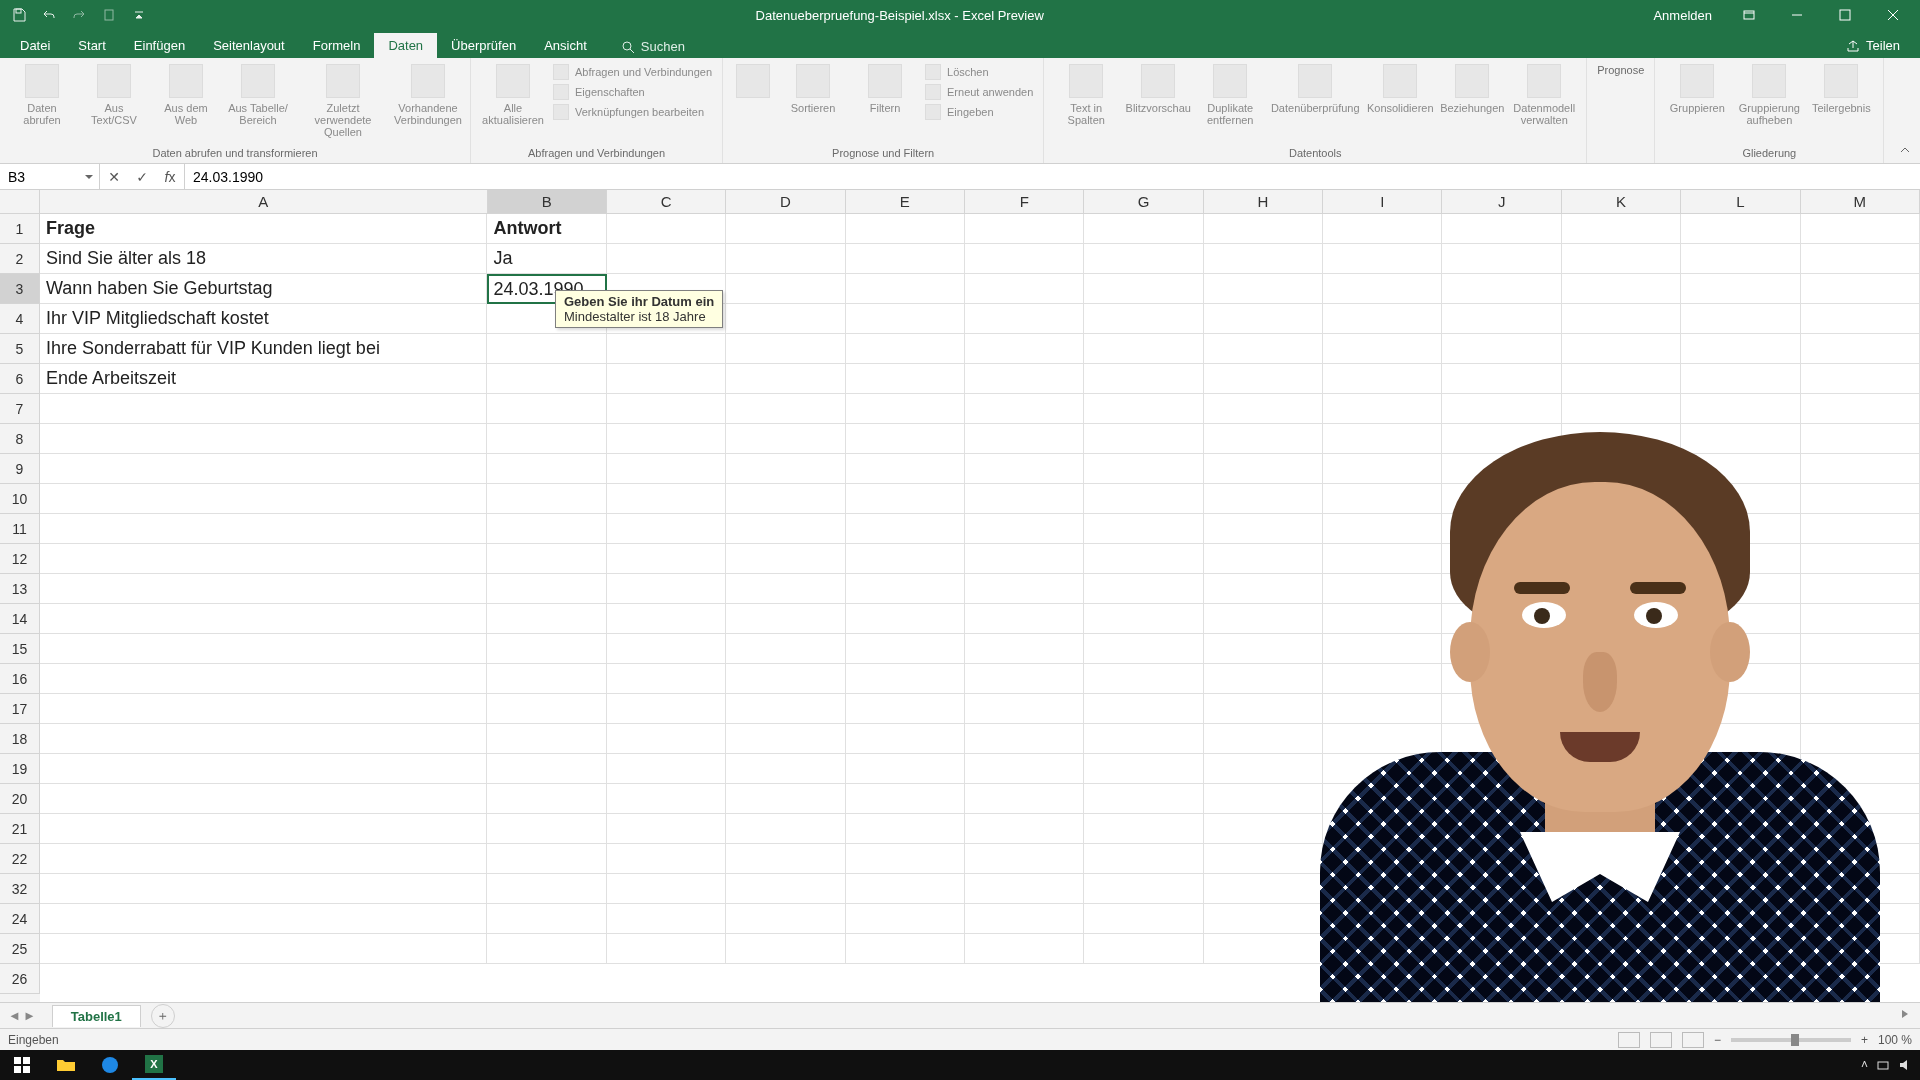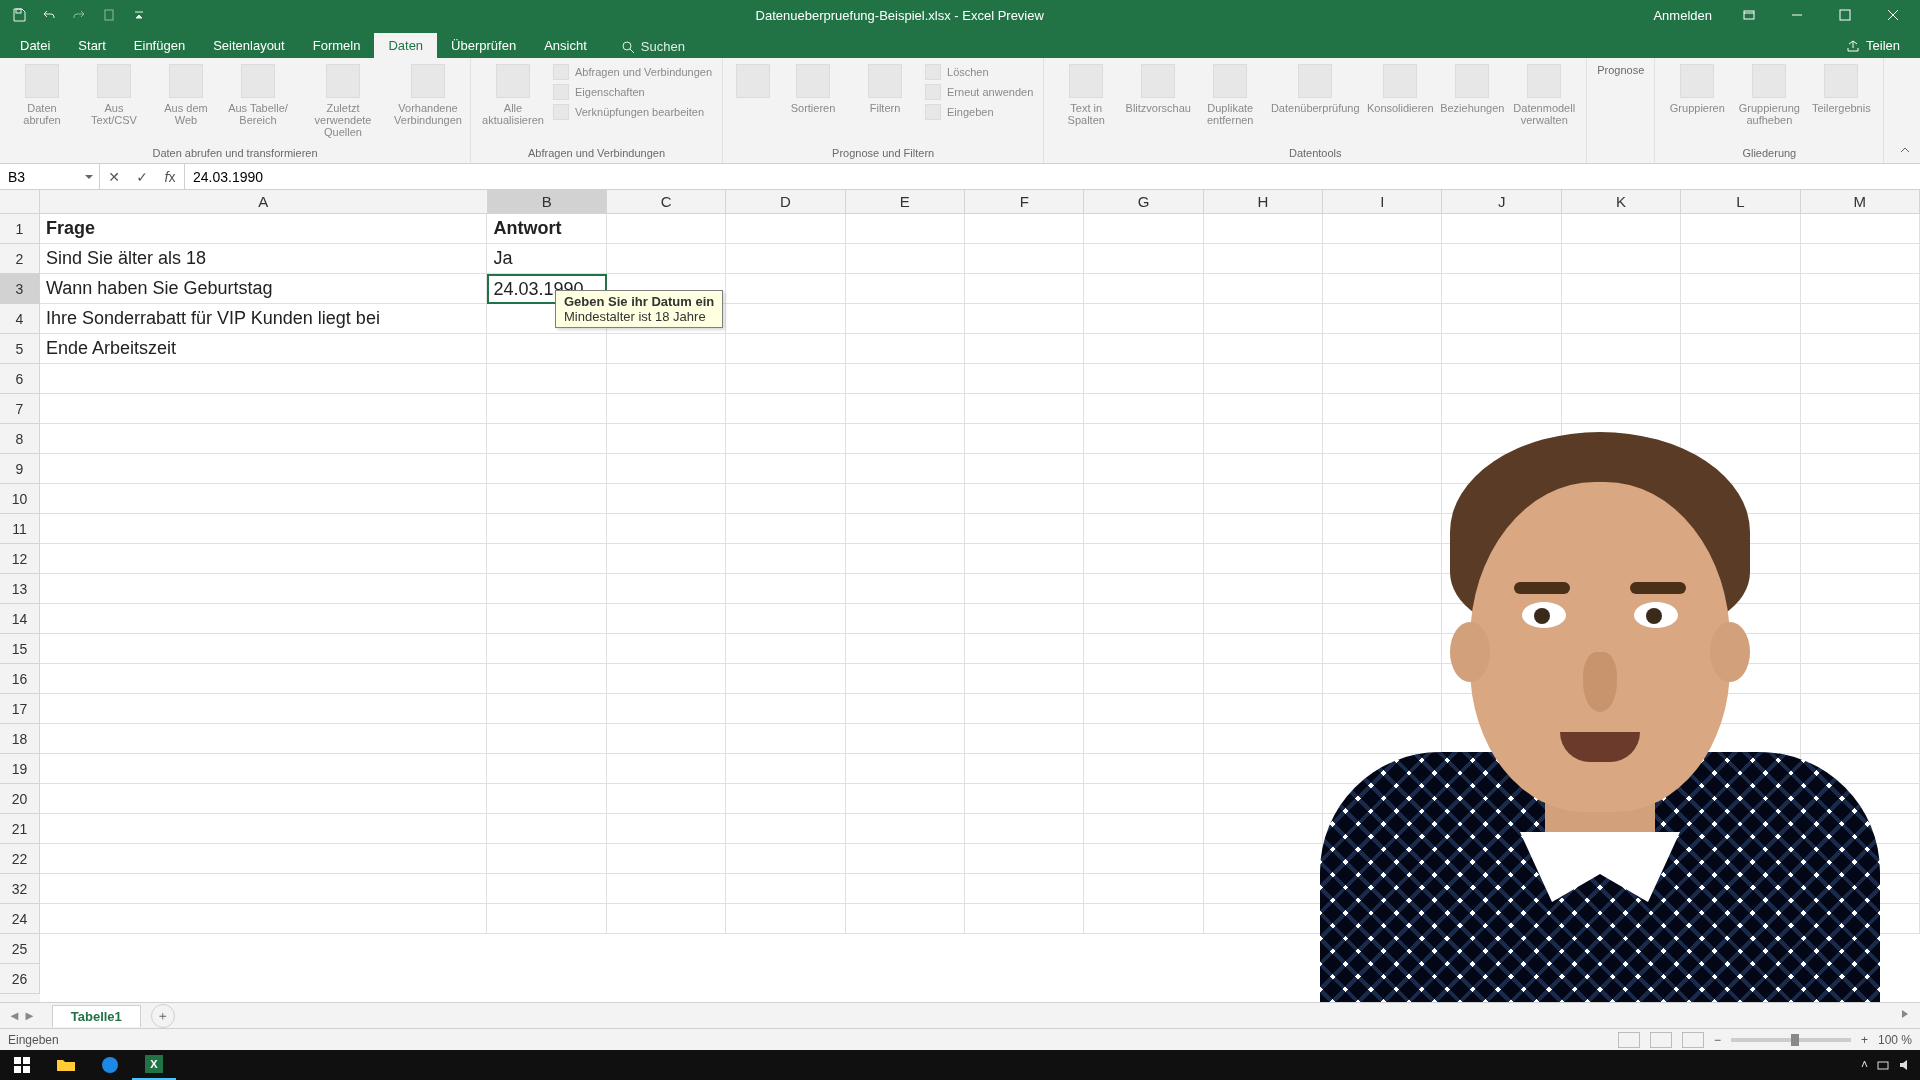--- a/index.html
+++ b/index.html
@@ -438,20 +438,35 @@
         <div class="cell" style="width: 120px;"></div>
         <div class="cell" style="width: 120px;"></div>
         <div class="cell" style="width: 120px;"></div>
         <div class="cell" style="width: 120px;"></div>
         <div class="cell" style="width: 120px;"></div>
         <div class="cell" style="width: 120px;"></div>
         <div class="cell" style="width: 120px;"></div>
         <div class="cell" style="width: 120px;"></div>
       </div>
       <div class="row">
+        <div class="cell" style="width: 450px;">Ihr VIP Mitgliedschaft kostet</div>
+        <div class="cell" style="width: 120px;"></div>
+        <div class="cell" style="width: 120px;"></div>
+        <div class="cell" style="width: 120px;"></div>
+        <div class="cell" style="width: 120px;"></div>
+        <div class="cell" style="width: 120px;"></div>
+        <div class="cell" style="width: 120px;"></div>
+        <div class="cell" style="width: 120px;"></div>
+        <div class="cell" style="width: 120px;"></div>
+        <div class="cell" style="width: 120px;"></div>
+        <div class="cell" style="width: 120px;"></div>
+        <div class="cell" style="width: 120px;"></div>
+        <div class="cell" style="width: 120px;"></div>
+      </div>
+      <div class="row">
         <div class="cell" style="width: 450px;">Ihre Sonderrabatt für VIP Kunden liegt bei</div>
         <div class="cell" style="width: 120px;"></div>
         <div class="cell" style="width: 120px;"></div>
         <div class="cell" style="width: 120px;"></div>
         <div class="cell" style="width: 120px;"></div>
         <div class="cell" style="width: 120px;"></div>
         <div class="cell" style="width: 120px;"></div>
         <div class="cell" style="width: 120px;"></div>
         <div class="cell" style="width: 120px;"></div>
         <div class="cell" style="width: 120px;"></div>

